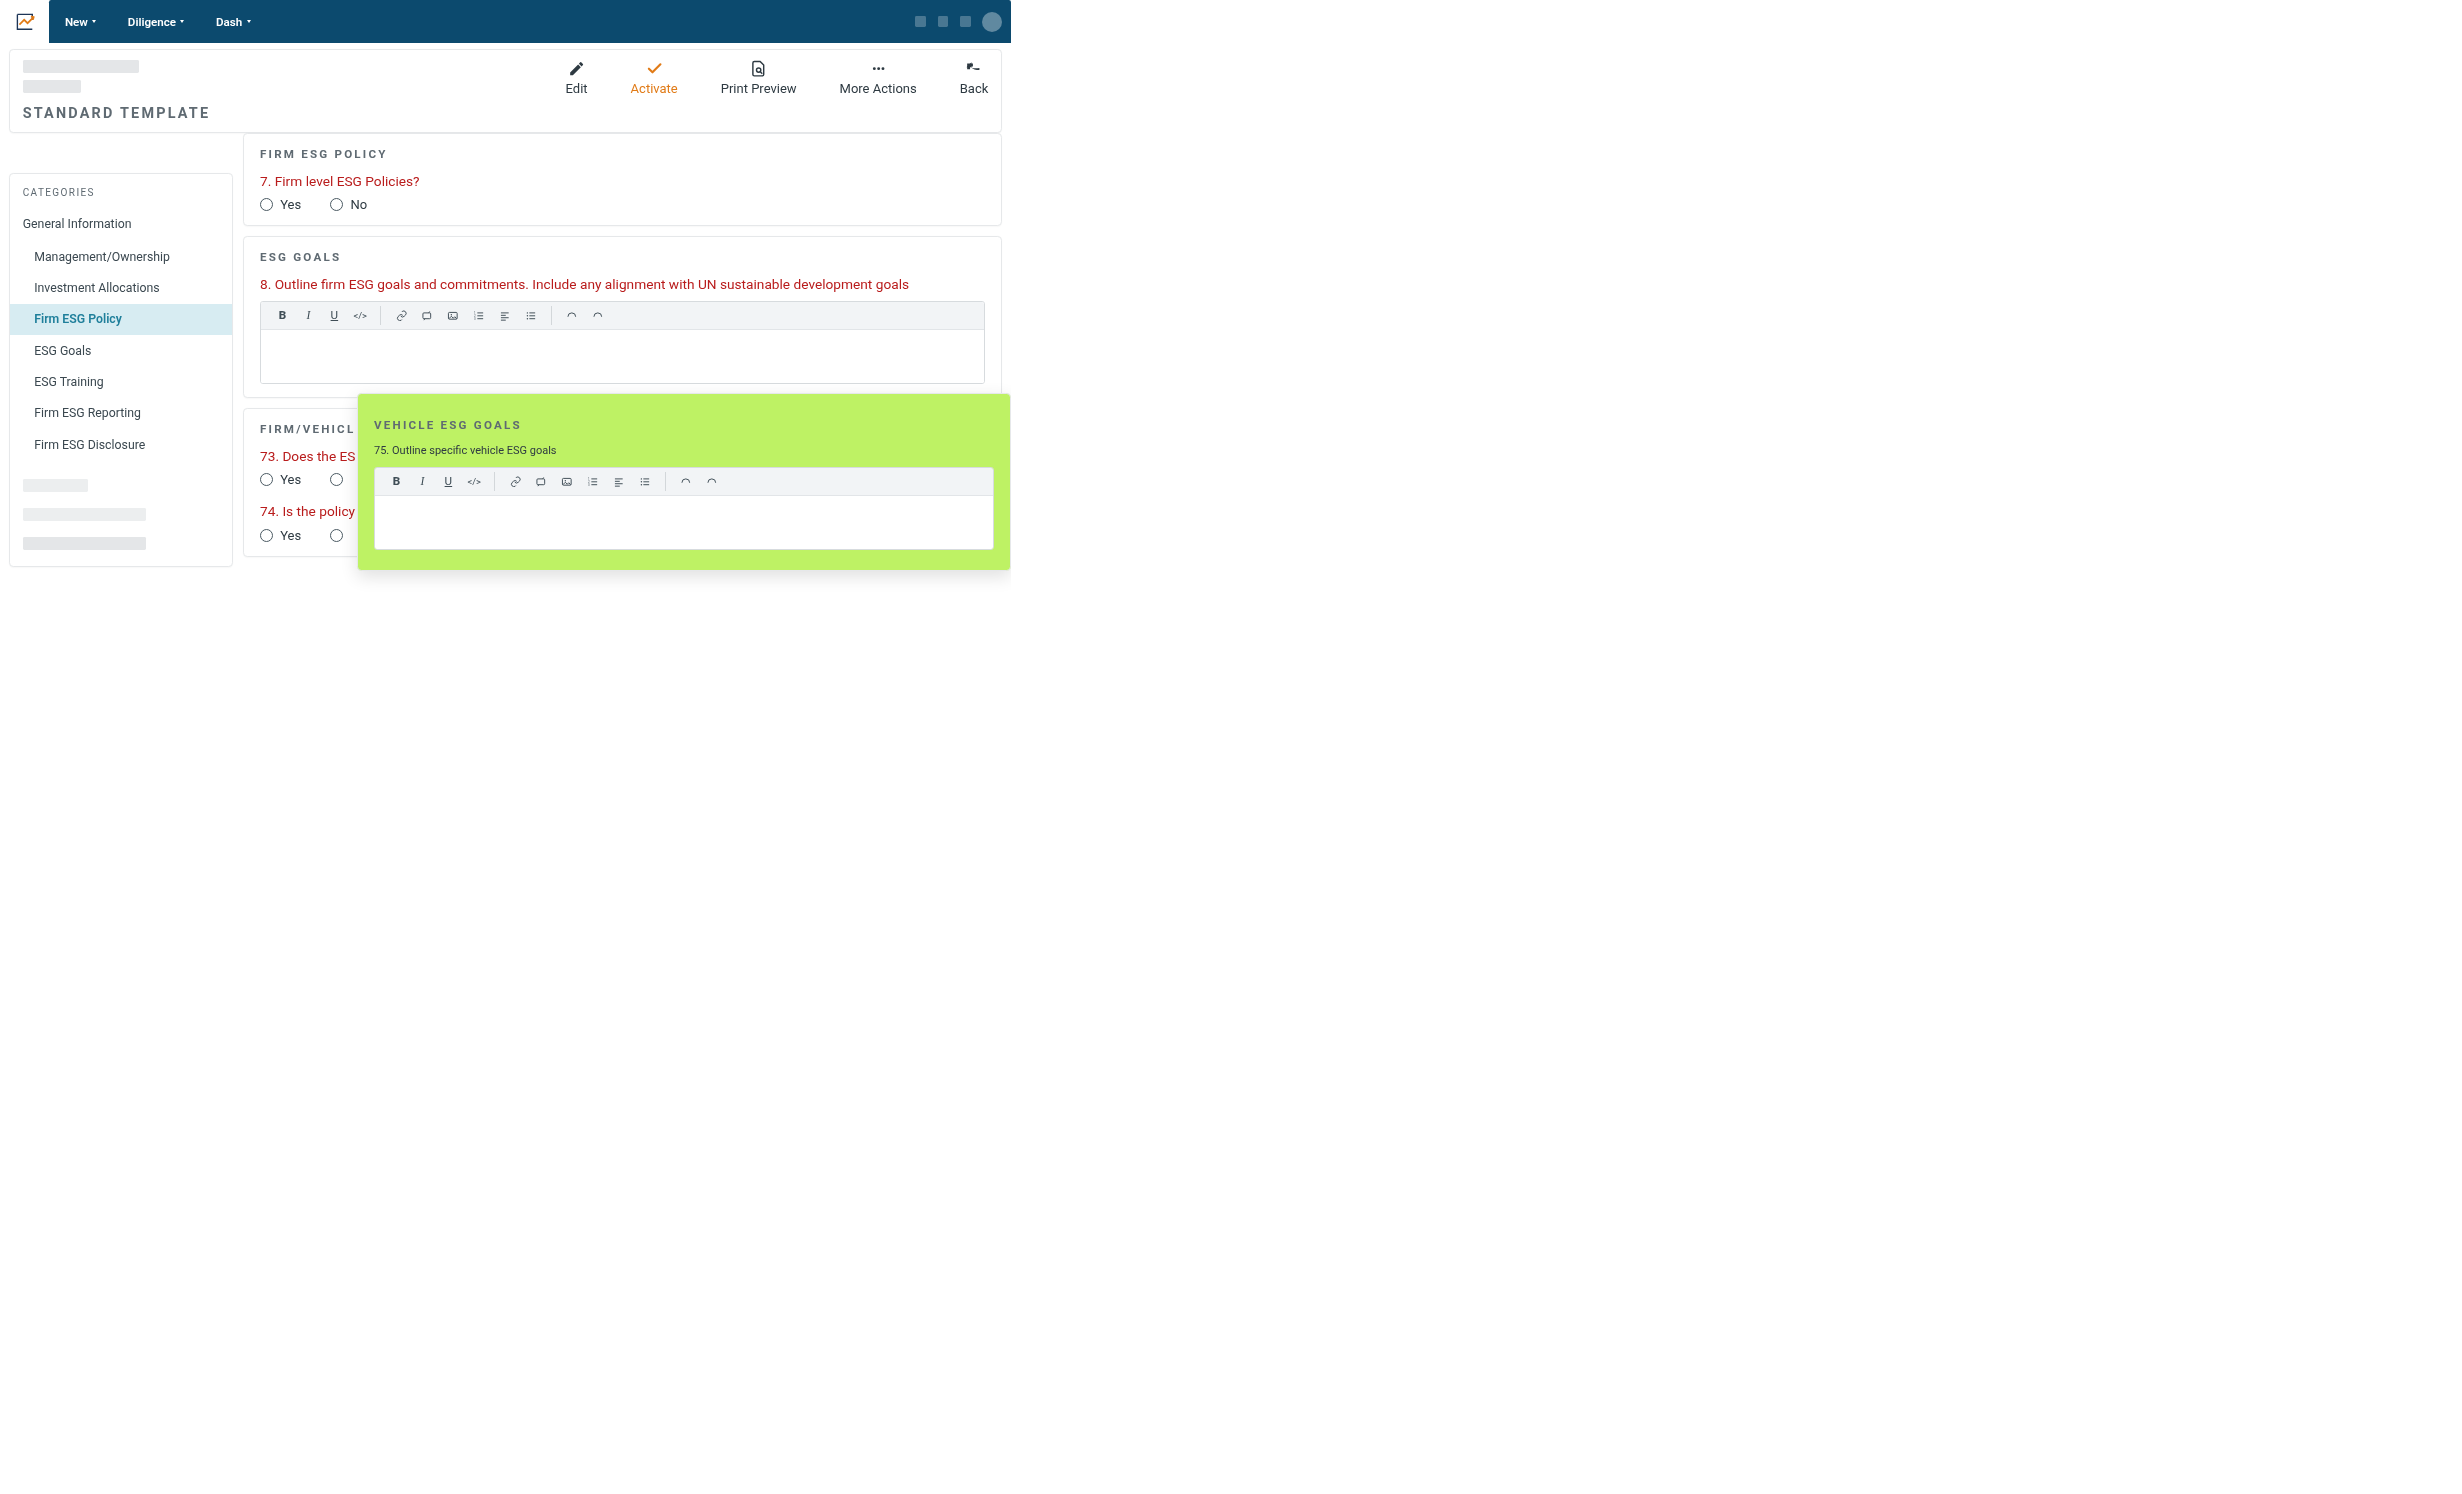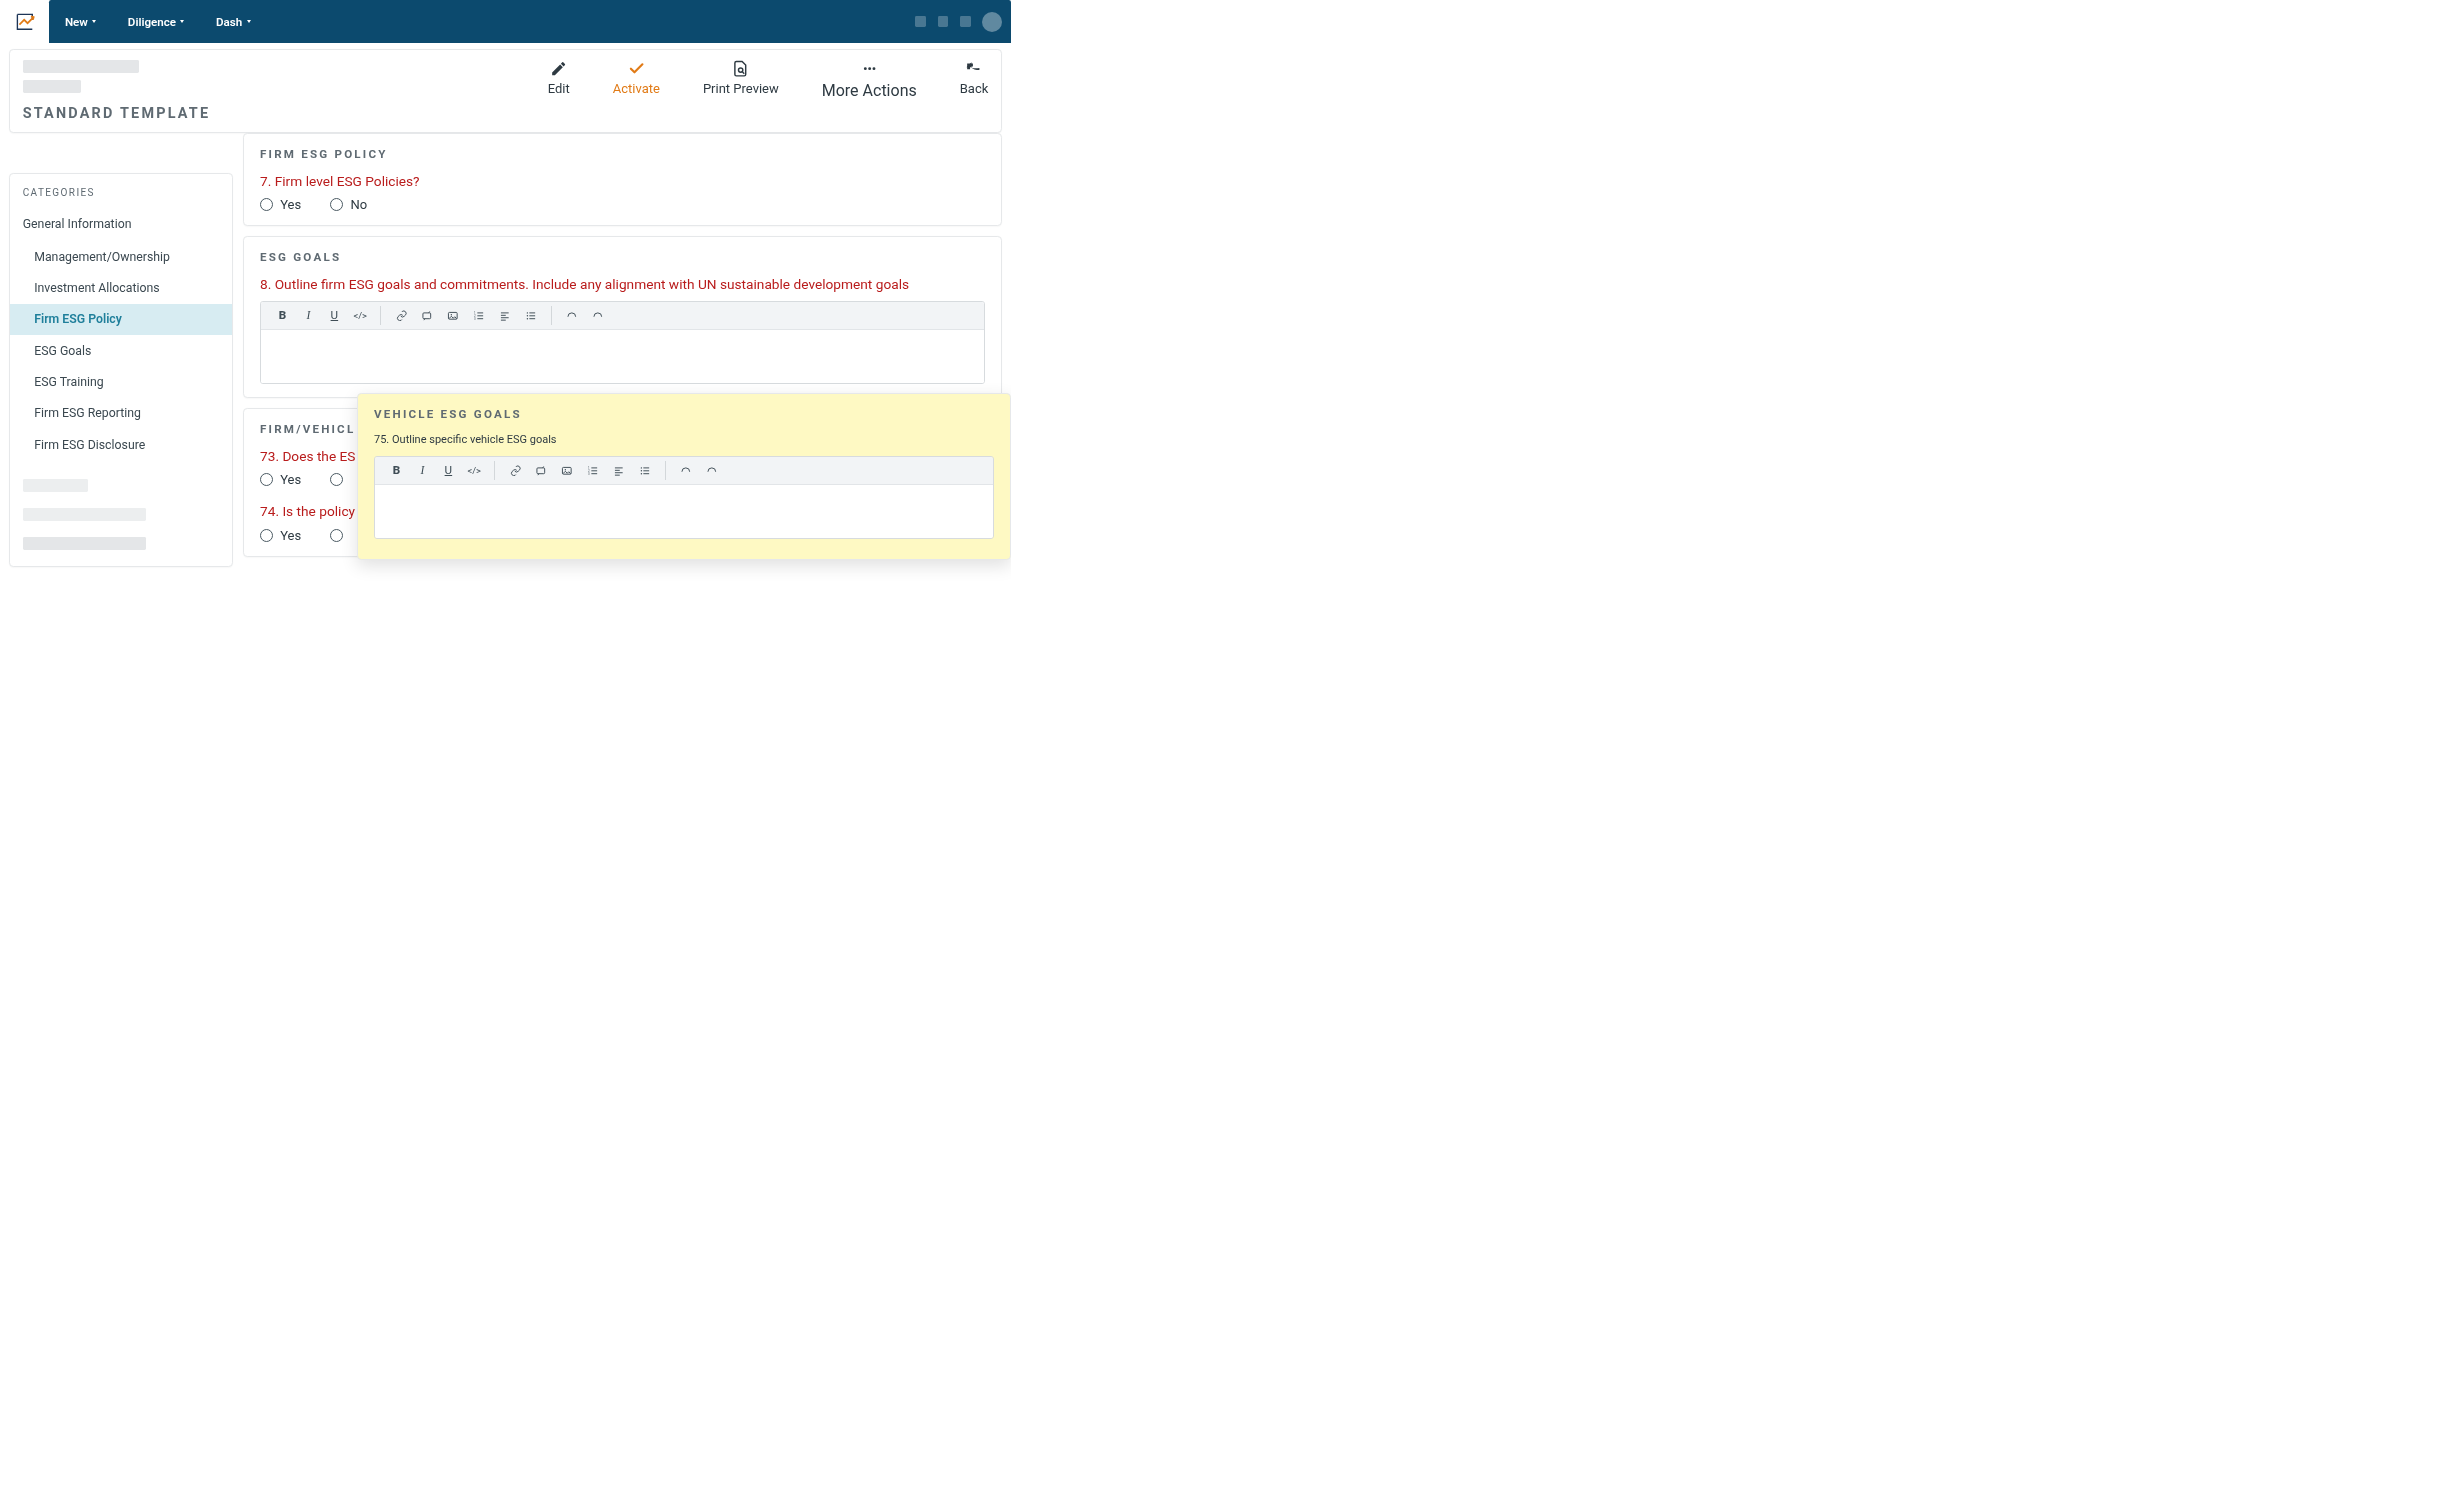--- a/index.html
+++ b/index.html
@@ -92,21 +92,21 @@
     display: flex;
     flex-direction: column;
     align-items: center;
     gap: 4.3px;
     cursor: pointer;
     color: #2e3a42;
     font-size: 13px;
   }
   .action.accent { color: #e17b17; }
   .action svg { width: 17.3px; height: 17.3px; }
-  .action.small-label { font-size: 16px; text-align: center; }
+  .action.small-label { font-size: 13px; text-align: center; }
 
   
   .categories-card {
     position: absolute;
     left: 8.7px;
     top: 173px;
     width: 224px;
     border: 0.7px solid #e6e8ea;
     border-radius: 4.3px;
     background: #fff;
@@ -205,23 +205,23 @@
   .rte-body { min-height: 53px; background: #fff; }
 
   
   .overlay-card {
     position: absolute;
     left: 357px;
     top: 393px;
     right: 0;
     border: 0.7px solid #e6e8ea;
     border-radius: 4.3px;
-    background: #fef9c3;
+    background: #bef264;
     box-shadow: 0 5.8px 17.3px rgba(0,0,0,.12);
-    padding: 13px 16px 20px 16px;
+    padding: 24px 16px 20px 16px;
   }
 </style>
 </head>
 <body>
 
 <div class="topbar">
   <div class="logo-cell">
     <svg viewBox="0 0 32 32">
       <polyline points="5,5 5,27 27,27" fill="none" stroke="#1d3557" stroke-width="2"></polyline>
       <polyline points="5,5 27,5 27,13" fill="none" stroke="#1d3557" stroke-width="2"></polyline>

